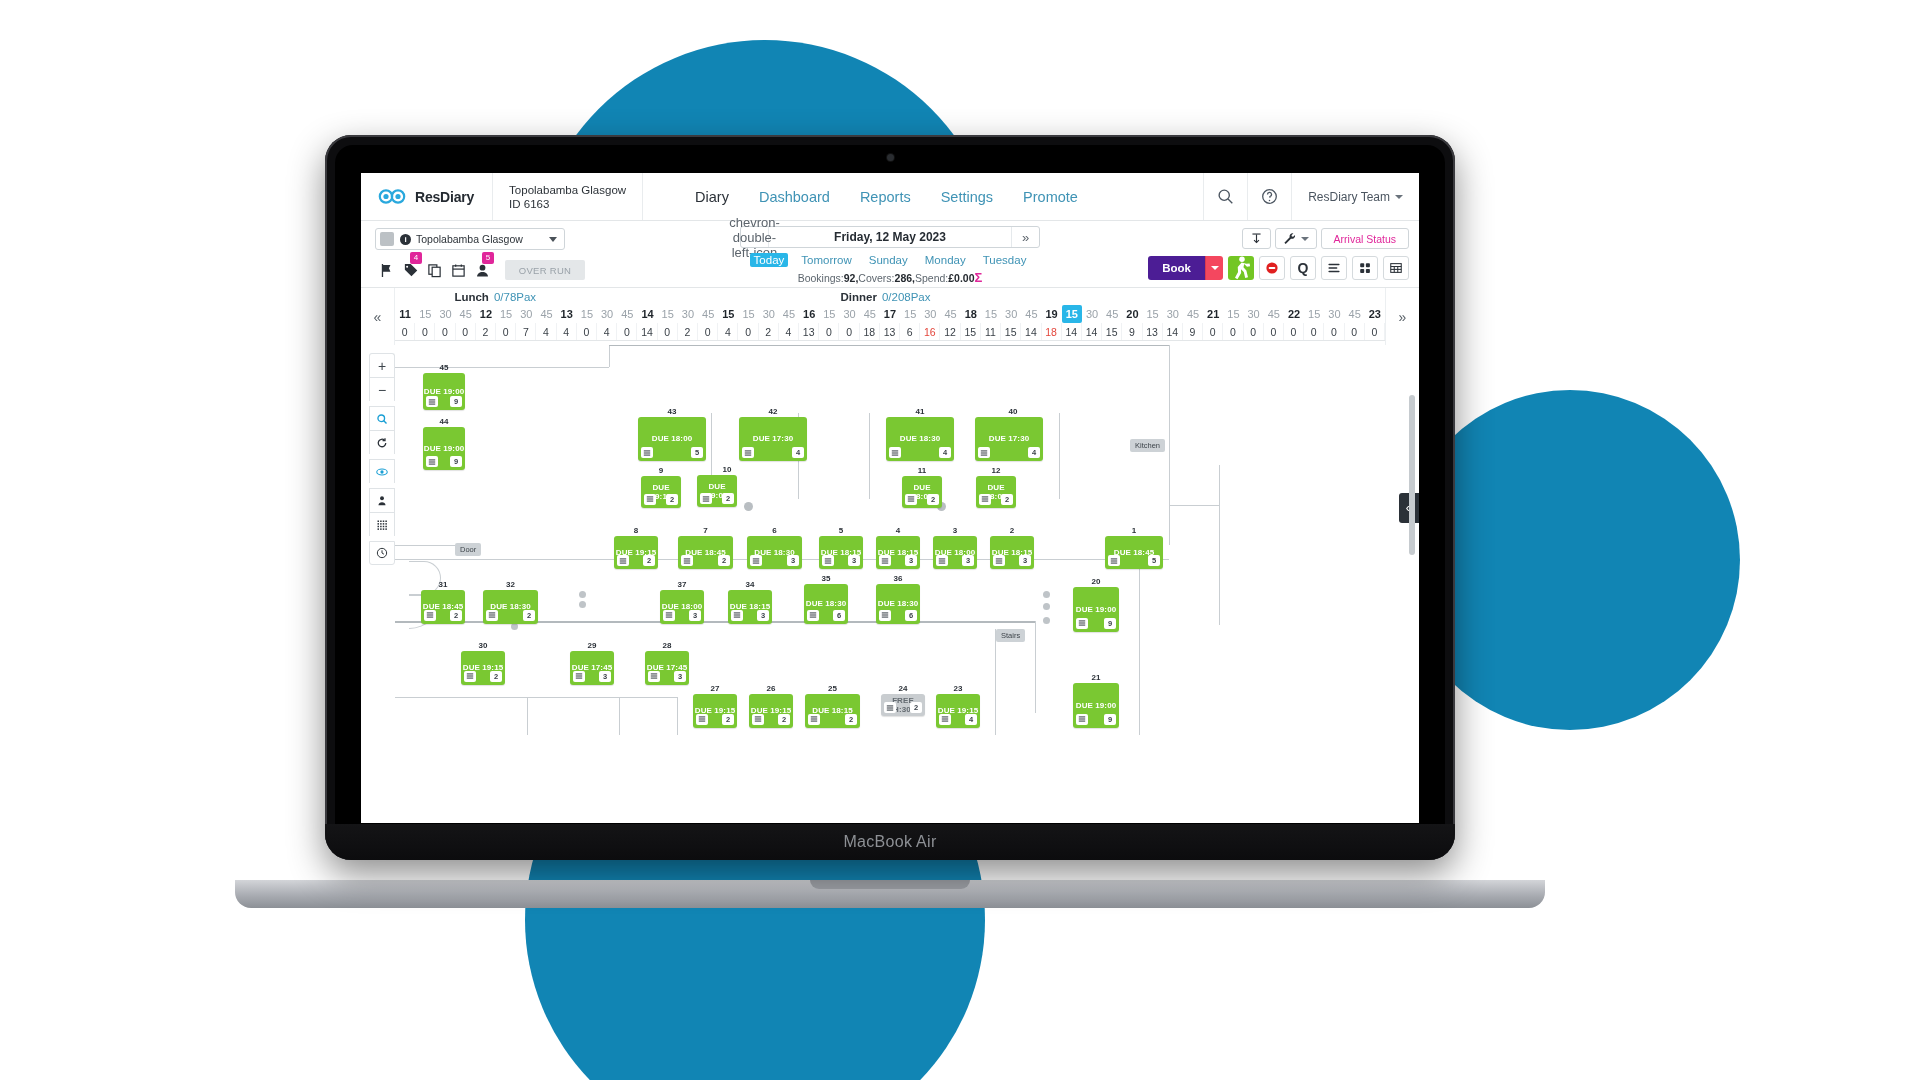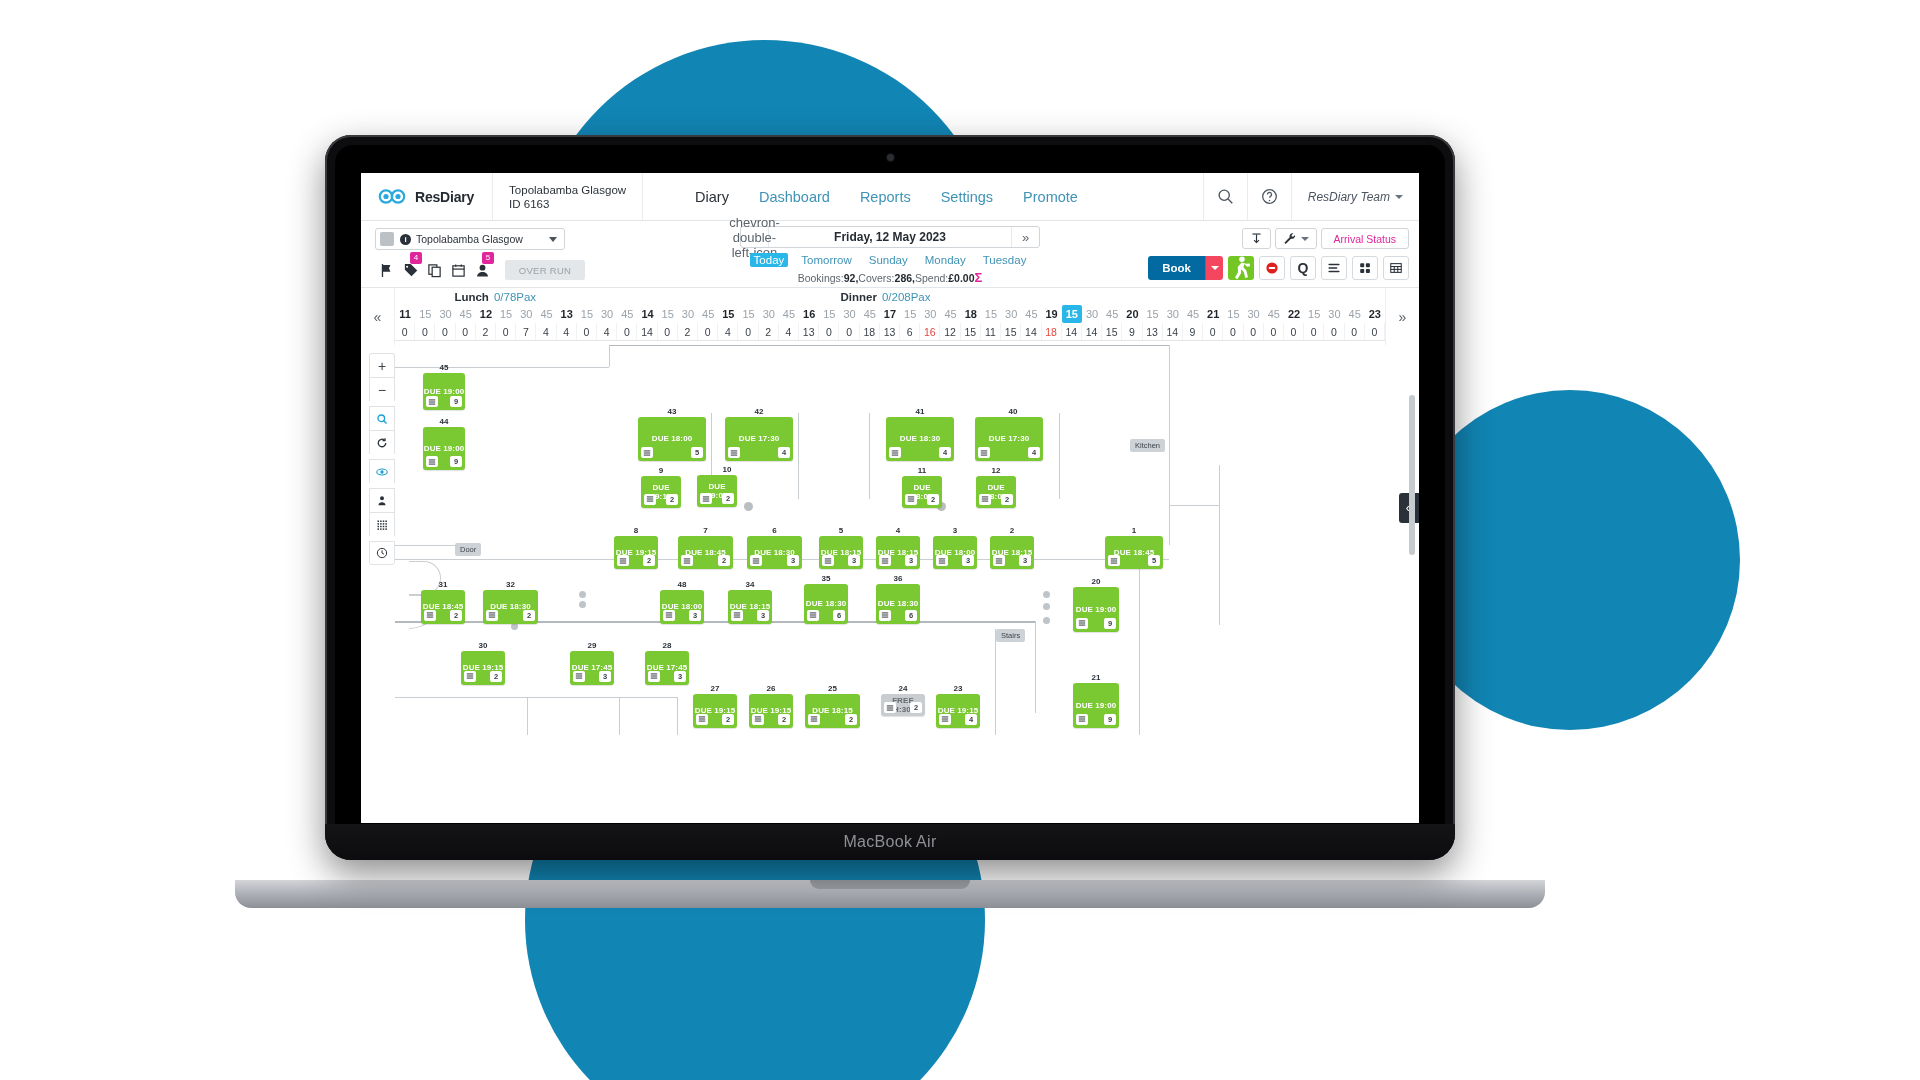--- a/index.html
+++ b/index.html
@@ -62,21 +62,21 @@
   .brand-name { font-size: 14px; font-weight: 700; color: #242a31; letter-spacing: -.2px; text-align: center; }
   .venue { display: flex; flex-direction: column; justify-content: center; padding: 0 16px; border-right: 1px solid #e9ecee; }
   .venue-name { font-size: 11.5px; color: #2c3238; line-height: 14px; }
   .venue-id { font-size: 11.5px; color: #2c3238; line-height: 14px; }
   .mainnav { display: flex; align-items: center; gap: 30px; margin-left: 52px; }
   .mainnav a { font-size: 14.5px; color: #3f93b5; text-decoration: none; }
   .mainnav a.active { color: #2b3138; font-weight: 400; }
   .header-right { margin-left: auto; display: flex; align-items: stretch; }
   .hicon { width: 44px; display: flex; align-items: center; justify-content: center; border-left: 1px solid #e9ecee; }
   .hicon svg { width: 17px; height: 17px; }
-  .user-menu { display: flex; align-items: center; gap: 5px; padding: 0 16px; border-left: 1px solid #e9ecee; font-size: 12px; color: #4b5560; font-style: italic; }
+  .user-menu { display: flex; align-items: center; gap: 5px; padding: 0 16px; border-left: 1px solid #e9ecee; font-size: 12px; color: #4b5560; }
   .caret { width: 0; height: 0; border-left: 4px solid transparent; border-right: 4px solid transparent; border-top: 4px solid #6a737c; }
 
   
   .toolbar { height: 66px; display: flex; align-items: flex-start; padding: 7px 10px 0 14px; position: relative; }
   .venue-select { display: flex; align-items: center; width: 190px; height: 22px; border: 1px solid #cfd5d9; border-radius: 3px; background: #fff; }
   .vs-swatch { width: 14px; height: 14px; background: #bcc1c5; border-radius: 2px; margin: 0 6px 0 4px; }
   .vs-info { width: 11px; height: 11px; border-radius: 50%; background: #2b3138; color: #fff; font-size: 8px; line-height: 11px; text-align: center; font-weight: 700; margin-right: 5px; }
   .vs-text { font-size: 10.5px; color: #2c3238; flex: 1; }
   .vs-caret { margin-right: 7px; width: 0; height: 0; border-left: 4px solid transparent; border-right: 4px solid transparent; border-top: 5px solid #4a5158; }
 
@@ -107,21 +107,21 @@
   .statrow b { color: #24292f; }
   .sigma { color: #e0269a; font-size: 13px; font-weight: 700; }
 
   .toolbar-right { margin-left: auto; display: flex; flex-direction: column; align-items: flex-end; gap: 7px; }
   .tr-top { display: flex; align-items: stretch; gap: 4px; height: 21px; }
   .tbtn { border: 1px solid #cfd5d9; background: #fff; border-radius: 3px; display: flex; align-items: center; justify-content: center; padding: 0 7px; }
   .tbtn svg { width: 13px; height: 13px; }
   .arrival { font-size: 10.5px; color: #e0269a; padding: 0 12px; }
   .tr-bot { display: flex; align-items: stretch; gap: 5px; height: 24px; }
   .book { display: flex; }
-  .book-main { background: #0369a1; color: #fff; font-size: 11.5px; font-weight: 700; padding: 0 14px; display: flex; align-items: center; border-radius: 3px 0 0 3px; text-align: right; }
+  .book-main { background: #4c1d95; color: #fff; font-size: 11.5px; font-weight: 700; padding: 0 14px; display: flex; align-items: center; border-radius: 3px 0 0 3px; text-align: right; }
   .book-split { background: #f4475f; width: 18px; display: flex; align-items: center; justify-content: center; border-left: 1px solid #d93a50; border-radius: 0 3px 3px 0; }
   .book-split .caret { border-top-color: #fff; }
   .gbtn { background: #73c624; width: 26px; border-radius: 3px; display: flex; align-items: center; justify-content: center; }
   .obtn { border: 1px solid #d5dadd; background: #fff; width: 26px; border-radius: 3px; display: flex; align-items: center; justify-content: center; }
   .obtn svg { width: 14px; height: 14px; }
   .qletter { font-size: 14px; font-weight: 700; color: #2b3138; }
 
   
   .ruler { border-top: 1px solid #e3e6e8; position: relative; height: 58px; display: flex; align-items: stretch; }
   .rnav { width: 34px; display: flex; align-items: center; justify-content: center; font-size: 14px; color: #575f66; border-right: 1px solid #eceff1; }
@@ -639,21 +639,21 @@
                     <svg viewBox="0 0 10 10" stroke="#3a4148" stroke-width="1.3">
                       <line x1="1" y1="2.4" x2="9" y2="2.4"></line>
                       <line x1="1" y1="5" x2="9" y2="5"></line>
                       <line x1="1" y1="7.6" x2="9" y2="7.6"></line>
                     </svg>
                   </span>
                   <span class="tchip">5</span>
                 </div>
               </div>
             </div>
-            <div class="table-unit" style="left: 330px; top: 61.6px; width: 68px;">
+            <div class="table-unit" style="left: 344px; top: 61.6px; width: 68px;">
               <div class="tnum">42</div>
               <div class="tbox" style="width: 68px; height: 44.8px;">
                 <div class="tdue">DUE 17:30</div>
                 <div class="tfoot">
                   <span class="tchip menu">
                     <svg viewBox="0 0 10 10" stroke="#3a4148" stroke-width="1.3">
                       <line x1="1" y1="2.4" x2="9" y2="2.4"></line>
                       <line x1="1" y1="5" x2="9" y2="5"></line>
                       <line x1="1" y1="7.6" x2="9" y2="7.6"></line>
                     </svg>
@@ -912,21 +912,21 @@
                       <line x1="1" y1="2.4" x2="9" y2="2.4"></line>
                       <line x1="1" y1="5" x2="9" y2="5"></line>
                       <line x1="1" y1="7.6" x2="9" y2="7.6"></line>
                     </svg>
                   </span>
                   <span class="tchip">2</span>
                 </div>
               </div>
             </div>
             <div class="table-unit" style="left: 265px; top: 235.2px; width: 44px;">
-              <div class="tnum">48</div>
+              <div class="tnum">37</div>
               <div class="tbox" style="width: 44px; height: 33.6px;">
                 <div class="tdue">DUE 18:00</div>
                 <div class="tfoot">
                   <span class="tchip menu">
                     <svg viewBox="0 0 10 10" stroke="#3a4148" stroke-width="1.3">
                       <line x1="1" y1="2.4" x2="9" y2="2.4"></line>
                       <line x1="1" y1="5" x2="9" y2="5"></line>
                       <line x1="1" y1="7.6" x2="9" y2="7.6"></line>
                     </svg>
                   </span>

